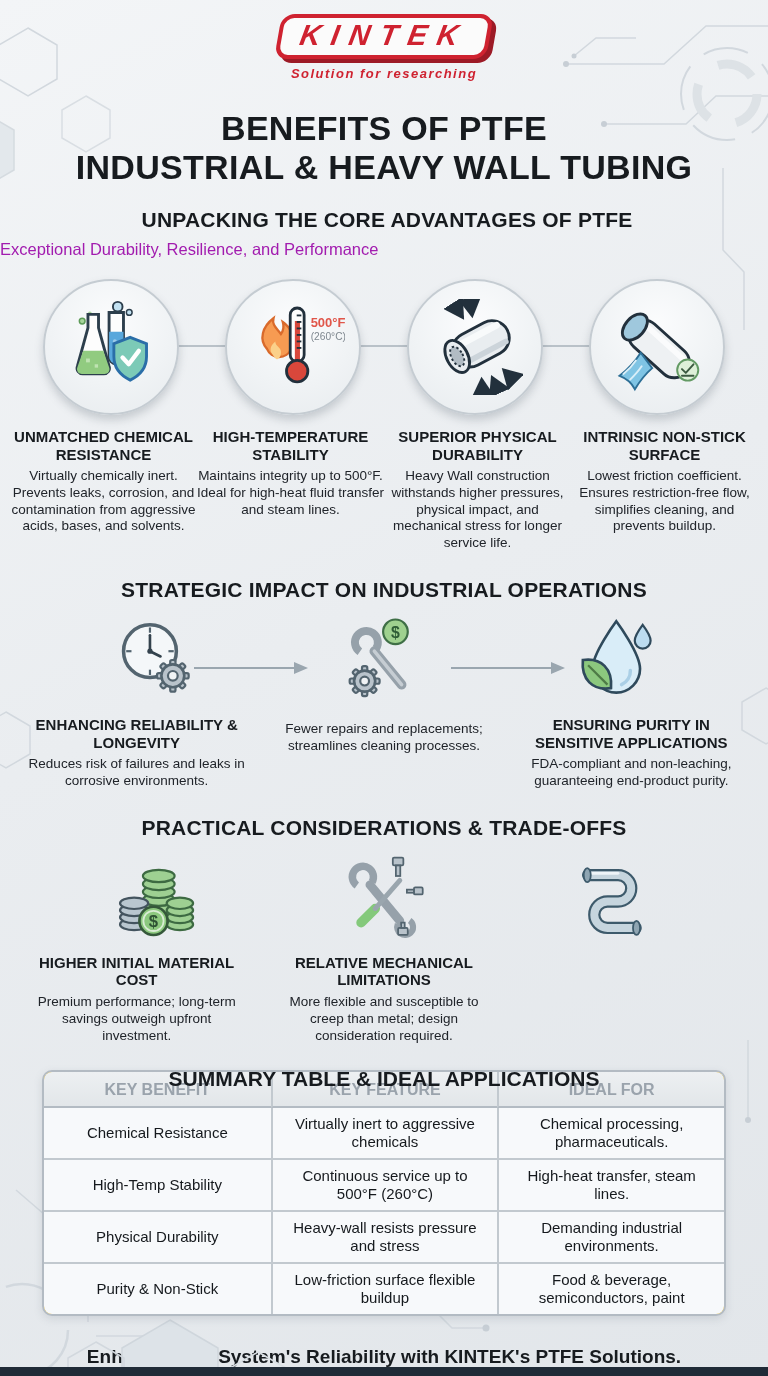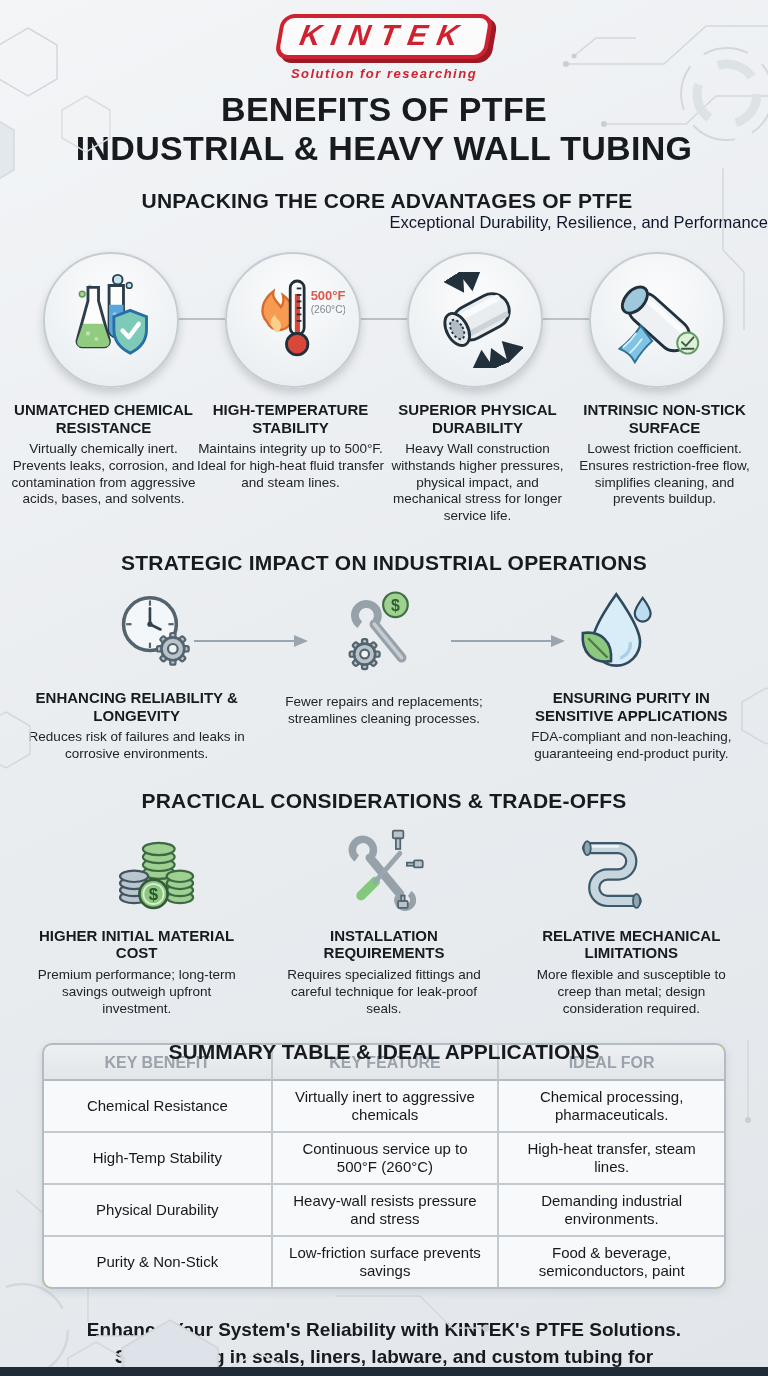--- a/index.html
+++ b/index.html
@@ -9,23 +9,23 @@
     background:linear-gradient(155deg,#f3f5f7 0%,#eaedf0 45%,#e2e6ea 100%);
   }
   .decor{position:absolute;inset:0;pointer-events:none;}
   
   .logo-wrap{text-align:center;padding-top:14px;position:relative;z-index:2;}
   .logo-badge{display:inline-block;transform:skewX(-10deg);border:4px solid #cf2230;border-radius:13px;
     padding:1px 18px 3px;background:#fbfbfb;box-shadow:5px 4px 0 #9c1a26;}
   .logo-text{display:inline-block;font-style:italic;font-weight:bold;font-size:29px;letter-spacing:10px;color:#cf2230;}
   .logo-tagline{color:#cf2230;font-style:italic;font-weight:bold;font-size:13px;letter-spacing:1.5px;margin-top:7px;}
   
-  .main-title{text-align:center;font-weight:bold;font-size:34px;line-height:1.16;margin-top:9px;letter-spacing:.3px;}
+  .main-title{text-align:center;font-weight:bold;font-size:34px;line-height:1.16;margin-top:28px;letter-spacing:.3px;}
   .sec-head{text-align:center;font-weight:bold;font-size:21px;letter-spacing:.2px;}
-  .sec-sub{text-align:right;font-size:16.5px;margin-top:0;color:#0f172a;}
+  .sec-sub{text-align:left;font-size:16.5px;margin-top:8px;color:#a21caf;}
   #core-head{margin-top:20px;padding-left:6px;}
   
   .circles-row{position:relative;display:grid;grid-template-columns:repeat(4,1fr);padding:0 20px;margin-top:20px;}
   .connector{position:absolute;top:66px;left:96px;right:96px;height:2px;background:#b9c1c8;}
   .adv-circle{width:132px;height:132px;border-radius:50%;margin:0 auto;position:relative;z-index:1;
     background:radial-gradient(circle at 50% 32%,#fbfcfd 0%,#f0f3f5 55%,#e7ebee 100%);
     border:2px solid #c5ccd2;box-shadow:0 5px 9px rgba(96,108,120,.28);
     display:flex;align-items:center;justify-content:center;}
   .col4-text{display:grid;grid-template-columns:repeat(4,1fr);padding:0 10px;margin-top:13px;}
   .item-title{font-weight:bold;font-size:15px;text-align:center;line-height:1.18;}
@@ -342,24 +342,20 @@
     <path d="M24 22 H58" fill="none" stroke="#eef4f8" stroke-width="3" stroke-linecap="round"></path>
     <ellipse cx="23" cy="24" rx="4" ry="8" fill="#8fa5b2" stroke="#3d5a6b" stroke-width="2"></ellipse>
     <ellipse cx="79" cy="84" rx="4" ry="8" fill="#8fa5b2" stroke="#3d5a6b" stroke-width="2"></ellipse>
   </svg>
 </div>
 
 <div class="col3-text">
   <div>
     <div class="item-title">HIGHER INITIAL MATERIAL COST</div>
     <div class="item-desc">Premium performance; long-term savings outweigh upfront investment.</div>
-  </div>
-  <div>
-    <div class="item-title">INSTALLATION REQUIREMENTS</div>
-    <div class="item-desc">Requires specialized fittings and careful technique for leak-proof seals.</div>
   </div>
   <div>
     <div class="item-title">RELATIVE MECHANICAL LIMITATIONS</div>
     <div class="item-desc">More flexible and susceptible to creep than metal; design consideration required.</div>
   </div>
 </div>
 
 <div class="summary-wrap">
   <div class="summary-title">SUMMARY TABLE &amp; IDEAL APPLICATIONS</div>
   <table class="summary">
@@ -386,21 +382,21 @@
         <td>Continuous service up to 500°F (260°C)</td>
         <td>High-heat transfer, steam lines.</td>
       </tr>
       <tr>
         <td>Physical Durability</td>
         <td>Heavy-wall resists pressure and stress</td>
         <td>Demanding industrial environments.</td>
       </tr>
       <tr>
         <td>Purity &amp; Non-Stick</td>
-        <td>Low-friction surface prevents savings</td>
+        <td>Low-friction surface flexible buildup</td>
         <td>Food &amp; beverage, semiconductors, paint</td>
       </tr>
     </tbody>
   </table>
 </div>
 
 <div class="footer-msg">
   <div>Enhance Your System's Reliability with KINTEK's PTFE Solutions.</div>
   <div>Specializing in seals, liners, labware, and custom tubing for</div>
 

